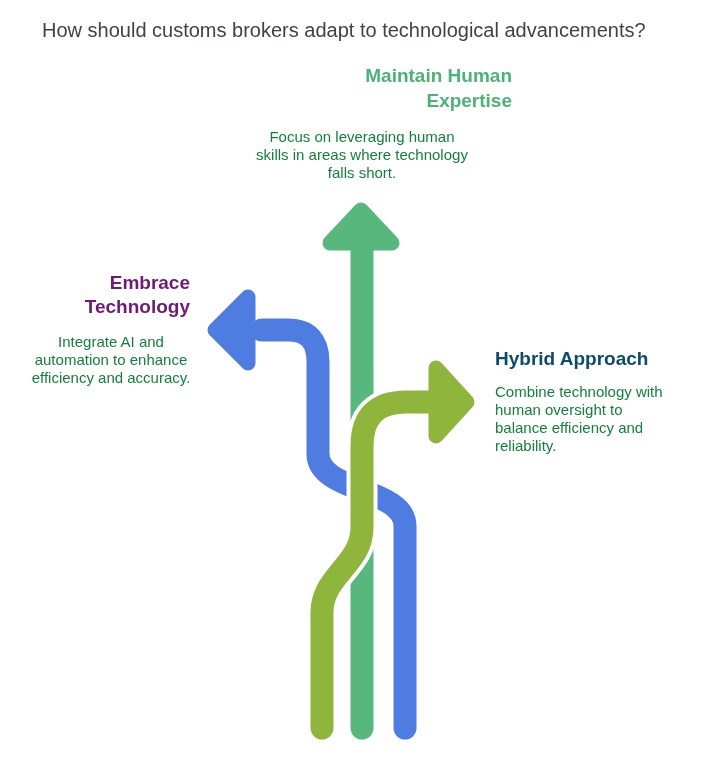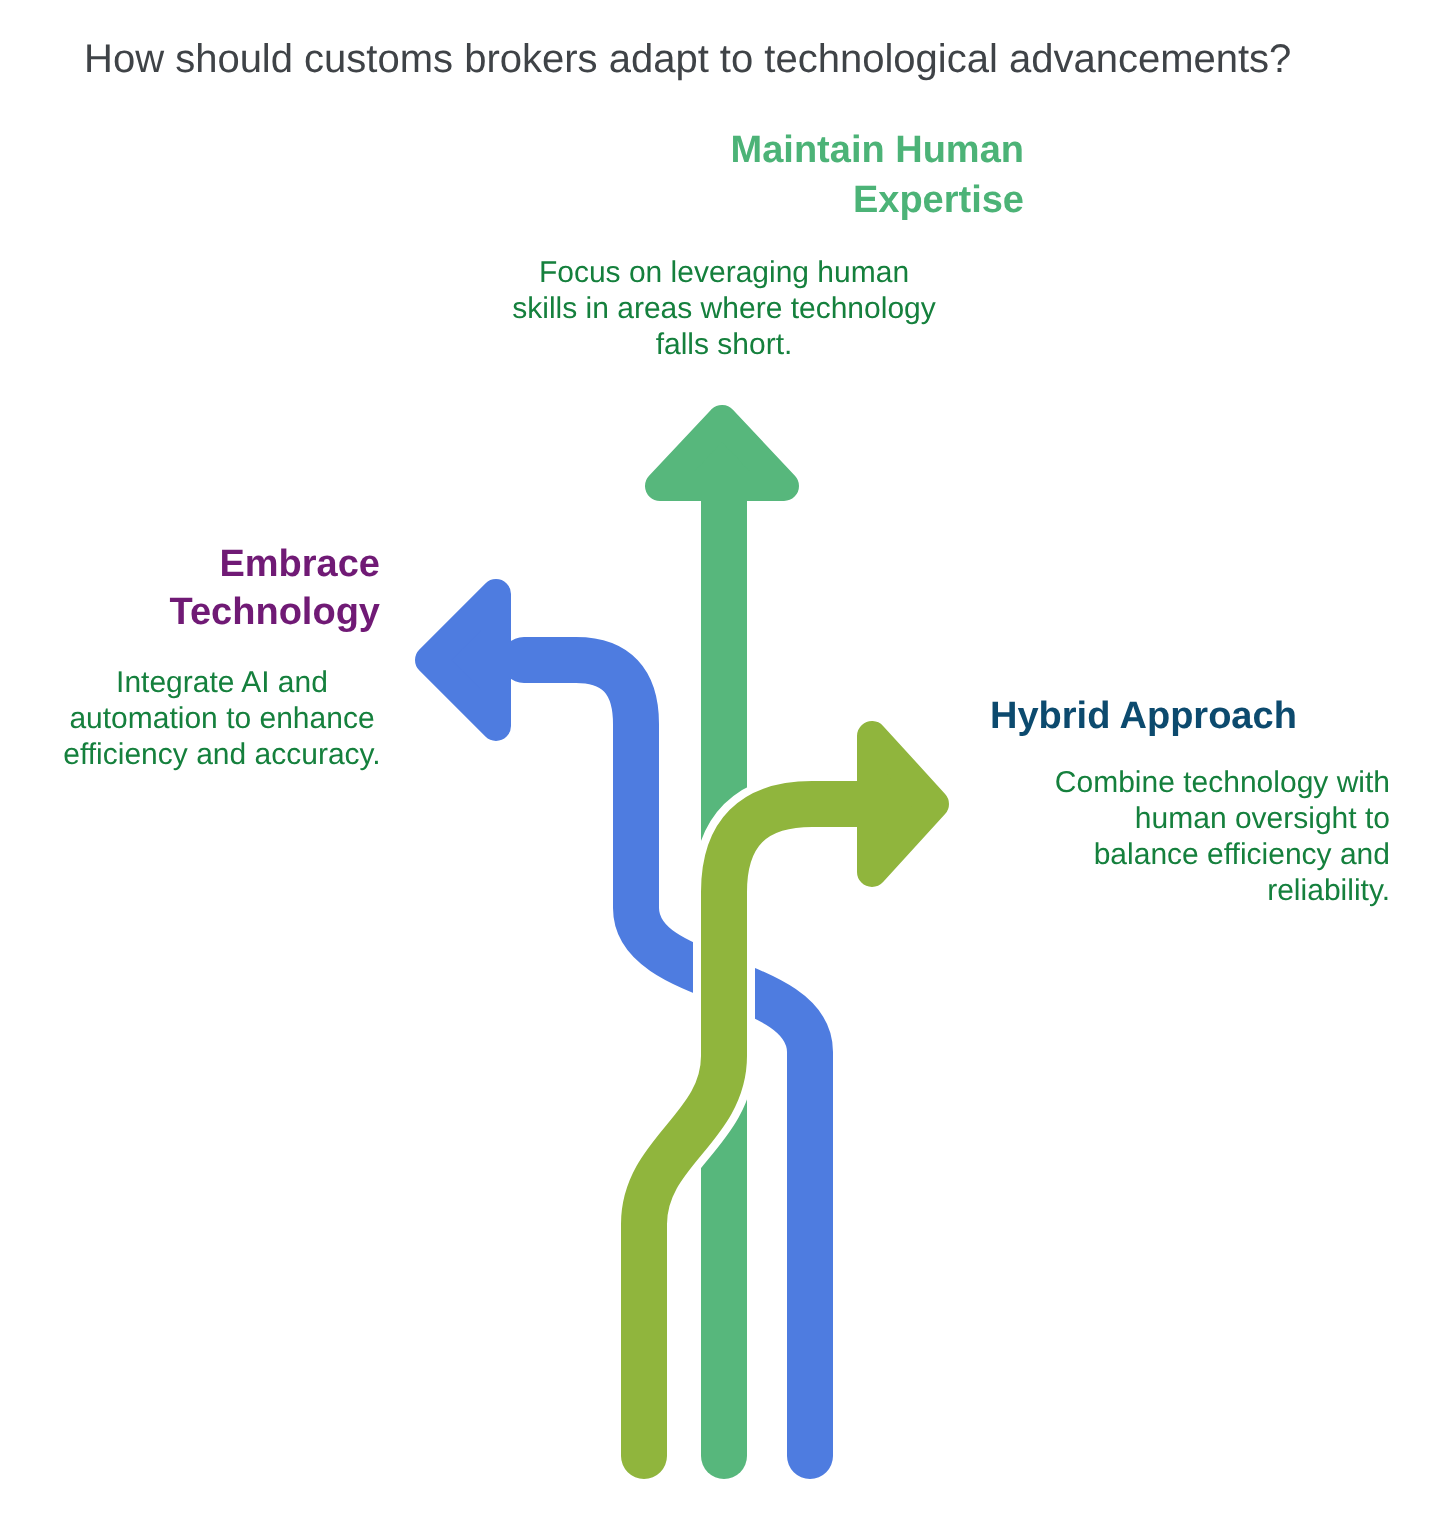--- a/index.html
+++ b/index.html
@@ -16,21 +16,21 @@
     color:#3f4347;
   }
   .txt{position:absolute;white-space:pre-line;}
   .heading{font-weight:bold;font-size:19px;}
   .desc{font-size:15px;line-height:18px;color:#15803d;}
   .maintain-heading{left:212px;top:63px;width:300px;text-align:right;line-height:25px;}
   .maintain-desc{left:212px;top:128px;width:300px;text-align:center;}
   .embrace-heading{left:0;top:271px;width:190px;text-align:right;line-height:24px;}
   .embrace-desc{left:0;top:333px;width:190px;text-align:center;margin-left:16px;}
   .hybrid-heading{left:495px;top:347px;width:210px;text-align:left;line-height:24px;}
-  .hybrid-desc{left:495px;top:383px;width:200px;text-align:right;}
+  .hybrid-desc{left:495px;top:383px;width:200px;text-align:left;}
   svg{position:absolute;left:0;top:0;}
   .halo{fill:none;stroke:#ffffff;stroke-width:31;stroke-linecap:round;}
   .halo-head{fill:#ffffff;stroke:#ffffff;stroke-width:29;stroke-linejoin:round;}
   .strand{fill:none;stroke:currentColor;stroke-width:23;stroke-linecap:round;}
   .head{fill:currentColor;stroke:currentColor;stroke-width:15;stroke-linejoin:round;}
 </style>
 </head>
 <body>
 
 <div class="canvas">

